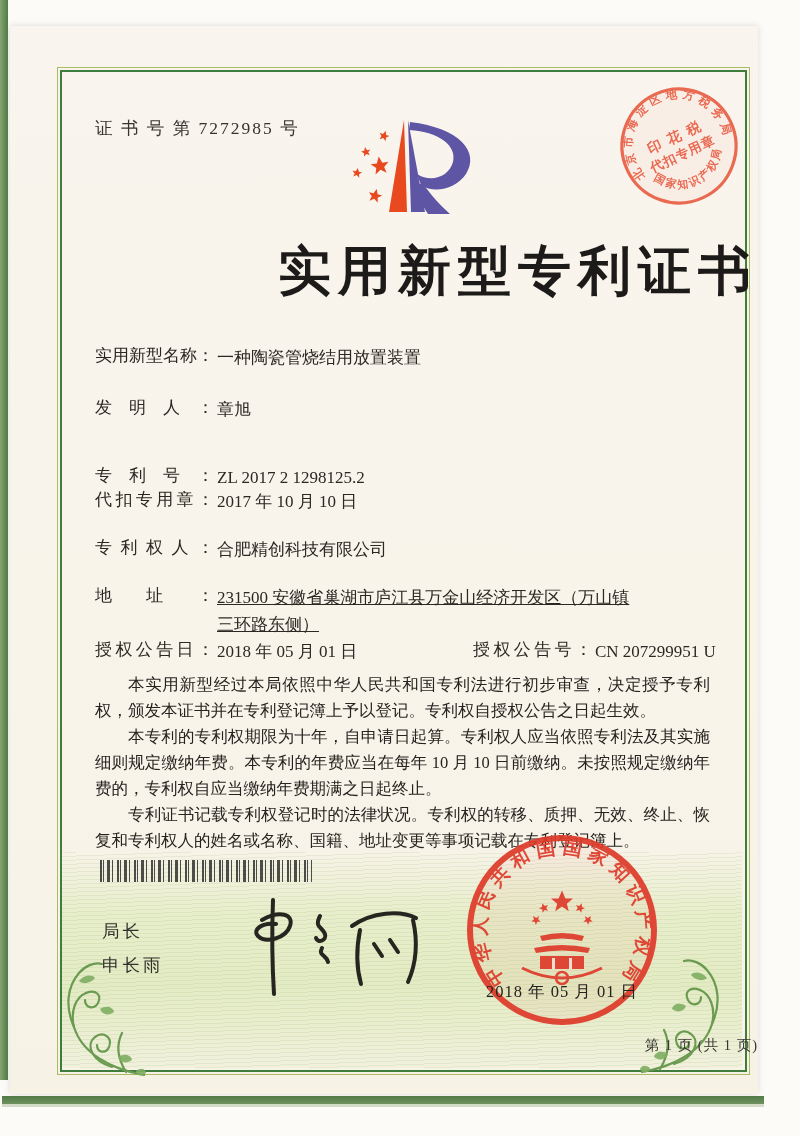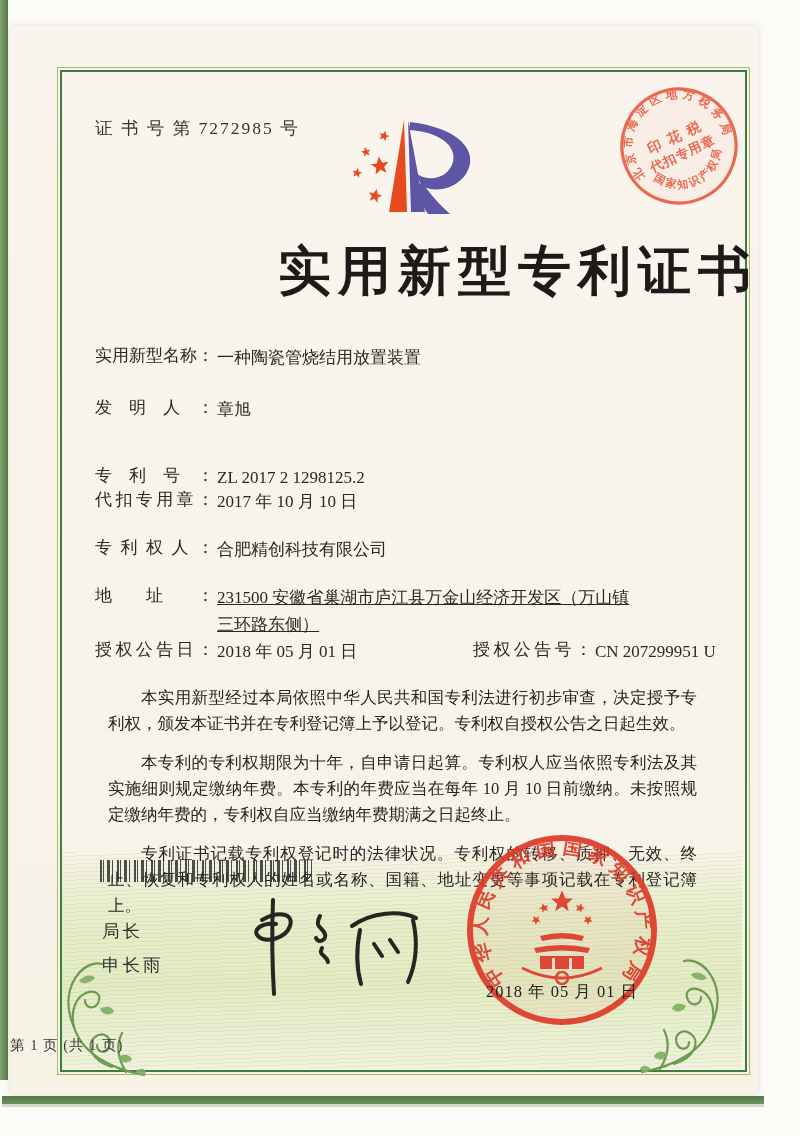--- a/index.html
+++ b/index.html
@@ -30,38 +30,38 @@
   .certno{left:85px;top:90px;font-size:17.5px;letter-spacing:2px;color:#36342f;}
   .title{left:0;top:210px;width:748px;text-align:right;font-size:53px;font-weight:700;
     letter-spacing:7px;color:#1d1b19;}
   .frow{position:absolute;left:85px;width:600px;font-size:17px;color:#2b2824;}
   .flabel{display:inline-block;width:119px;text-align:justify;text-align-last:justify;
     vertical-align:top;white-space:nowrap;}
   .fval{display:inline-block;vertical-align:top;margin-left:3px;max-width:430px;line-height:27px;}
   .pair2{position:absolute;left:378px;top:0;white-space:nowrap;}
   .paras{left:85px;top:646px;width:615px;font-size:16.5px;line-height:26px;
     text-align:justify;color:#262420;}
-  .paras p{margin:13px;text-indent:2em;}
+  .paras p{margin:0;text-indent:2em;}
   .barcode{left:90px;top:834px;width:212px;height:22px;
     background:repeating-linear-gradient(90deg,#2f2f2f 0 2px,rgba(0,0,0,0) 2px 3px,
       #2f2f2f 3px 4px,rgba(0,0,0,0) 4px 7px,#2f2f2f 7px 10px,rgba(0,0,0,0) 10px 12px,
       #2f2f2f 12px 13px,rgba(0,0,0,0) 13px 17px);
     opacity:.85;}
   .director-title{left:92px;top:893px;font-size:17.5px;letter-spacing:3px;color:#33312c;
     font-family:"Liberation Sans","DejaVu Sans",sans-serif;}
   .director-name{left:92px;top:927px;font-size:17.5px;letter-spacing:3px;color:#33312c;
     font-family:"Liberation Sans","DejaVu Sans",sans-serif;}
   .sig{left:200px;top:860px;}
   .seal{left:452px;top:804px;}
   .seal-date{left:442px;top:955px;width:220px;text-align:center;font-size:16.5px;
     letter-spacing:1px;color:#24221f;z-index:6;}
   .taxstamp{left:604px;top:55px;}
   .flourish-bl{left:38px;top:915px;}
   .flourish-br{left:628px;top:912px;transform:scaleX(-1);}
-  .footer{left:0;top:1010px;width:748px;text-align:left;font-size:14.5px;
+  .footer{left:0;top:1010px;width:748px;text-align:right;font-size:14.5px;
     letter-spacing:1px;color:#3a3833;}
   svg{display:block;}
 </style>
 </head>
 <body>
 
 <div class="cover-left"></div>
 <div class="cover-bottom"></div>
 
 <div class="paper">

